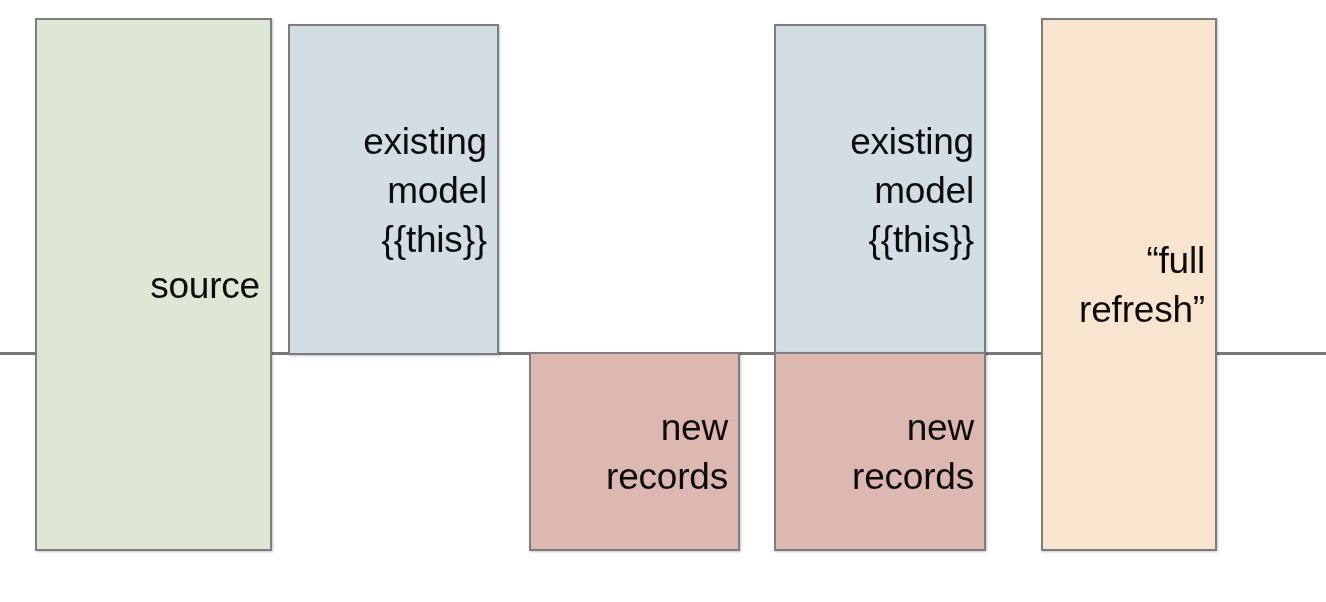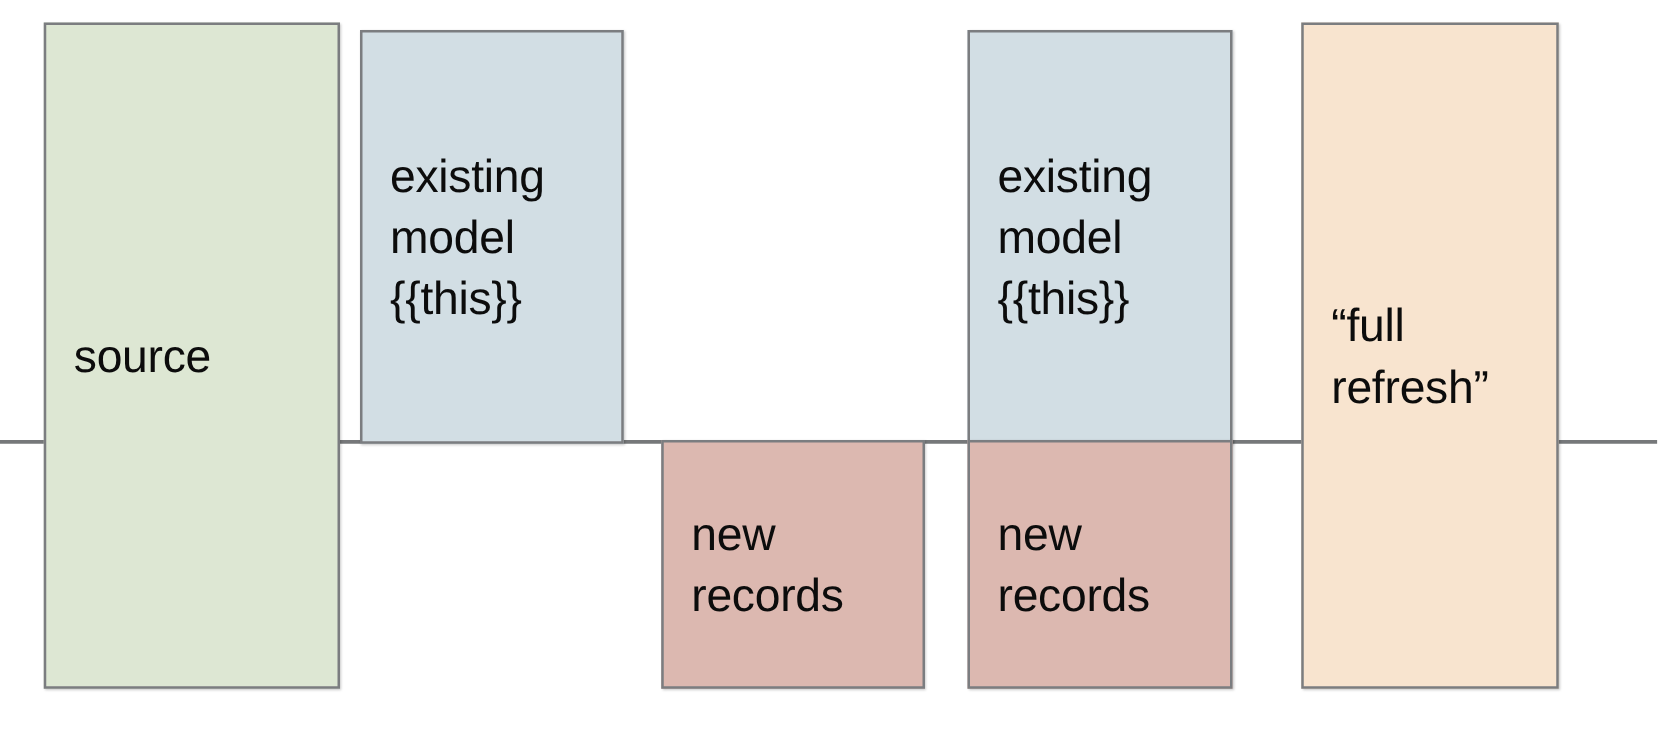--- a/index.html
+++ b/index.html
@@ -25,20 +25,21 @@
     height: 3px;
     background: #76787a;
     z-index: 1;
   }
   .box {
     position: absolute;
     box-sizing: border-box;
     border: 2px solid #7b7d80;
     z-index: 2;
     box-shadow: 1px 1px 2px rgba(0,0,0,0.22);
+    text-align: right;
   }
   .box-label {
     position: absolute;
     left: 22px;
     right: 10px;
     font-size: 37px;
     line-height: 49px;
     color: #0c0c0c;
     white-space: pre-line;
     letter-spacing: -0.2px;
@@ -78,21 +79,21 @@
   }
   .b-newrec-2 {
     left: 774px; top: 352px; width: 212px; height: 199px;
     background: #dcb8b0;
   }
   .b-newrec-2 .box-label {
     top: 50%;
     transform: translateY(-50%);
   }
   .b-refresh {
-    left: 1041px; top: 18px; width: 206px; height: 533px;
+    left: 1041px; top: 18px; width: 176px; height: 533px;
     background: #f8e4cf;
   }
   .b-refresh .box-label {
     top: 50%;
     transform: translateY(-50%);
   }
 </style>
 </head>
 <body>
 

